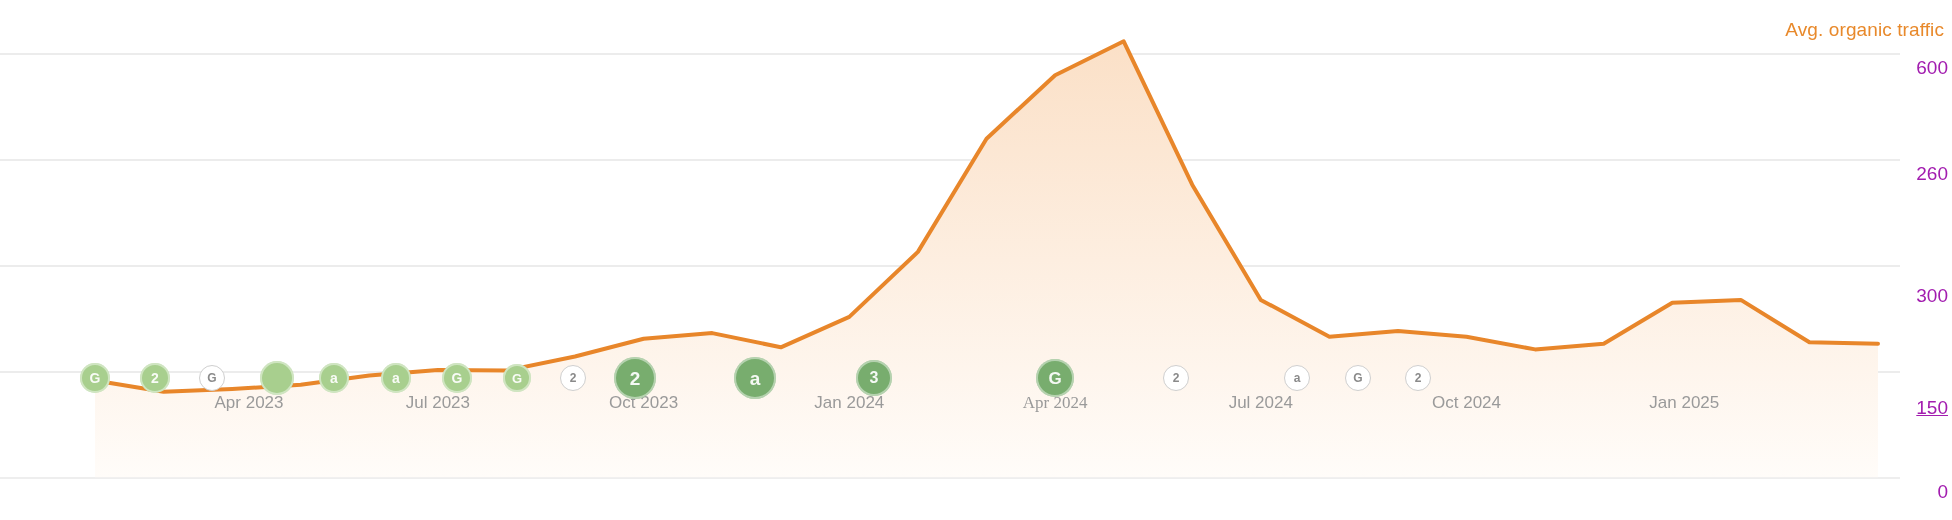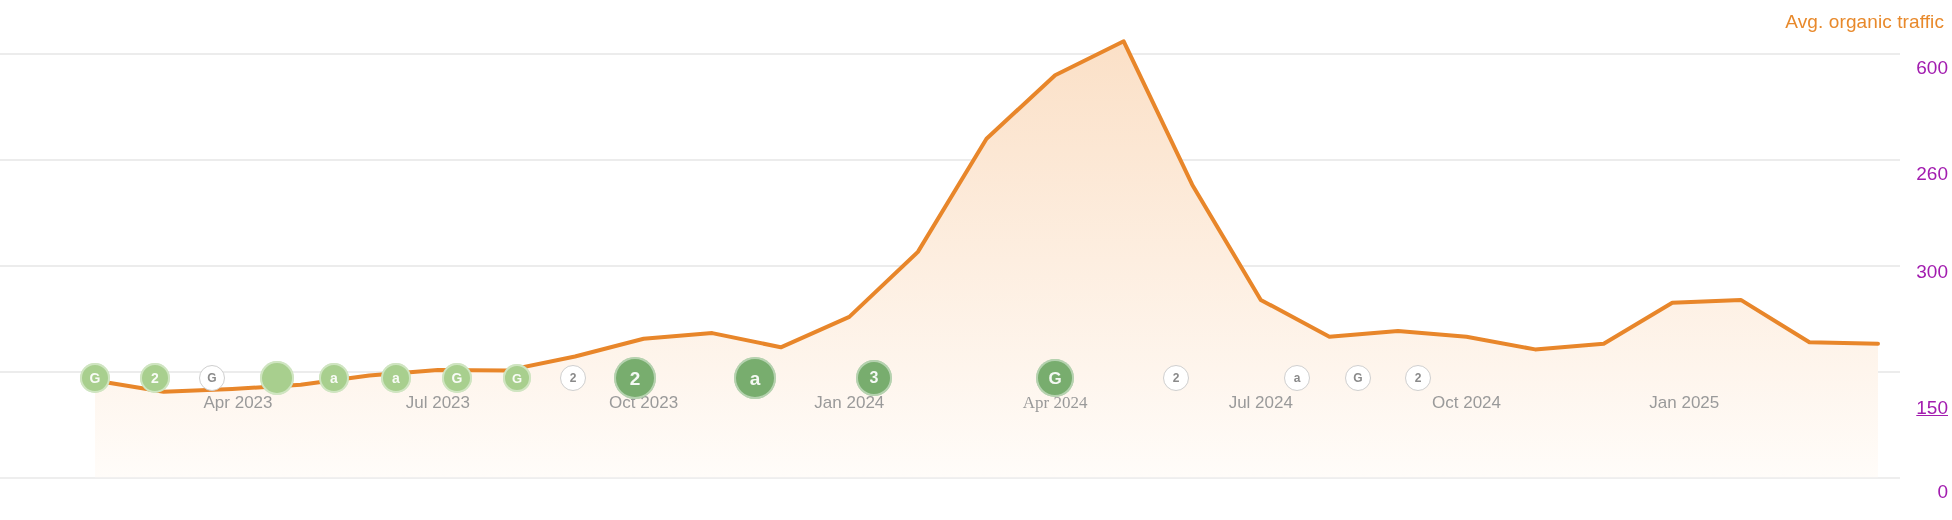--- a/index.html
+++ b/index.html
@@ -5,21 +5,21 @@
   html,body{margin:0;padding:0;}
   body{
     width:1952px;height:520px;background:#ffffff;
     font-family:"Liberation Sans",sans-serif;
     overflow:hidden;position:relative;
   }
   #chart-root{position:absolute;inset:0;}
 
   
   .chart-title{
-    position:absolute;top:11px;right:8px;
+    position:absolute;top:19px;right:8px;
     font-size:19px;color:#e8892b;letter-spacing:.1px;
     white-space:nowrap;
   }
 
   
   .plot{position:absolute;left:0;top:0;width:1900px;height:480px;}
   .plot svg{display:block;}
 
   
   .ylabels{position:absolute;left:1900px;top:0;width:52px;height:480px;}
@@ -76,26 +76,26 @@
         </g>
       <path id="area-path" fill="url(#areaFill)" stroke="none" d="M 95.0 380.5 L 163.6 391.8 L 232.2 389.0 L 300.7 384.7 L 369.3 375.5 L 437.9 369.9 L 506.5 370.6 L 575.0 356.5 L 643.6 338.8 L 712.2 333.1 L 780.8 347.3 L 849.3 316.9 L 917.9 251.9 L 986.5 138.8 L 1055.1 75.2 L 1123.7 41.3 L 1192.2 184.7 L 1260.8 299.9 L 1329.4 336.7 L 1398.0 331.0 L 1466.5 336.7 L 1535.1 349.4 L 1603.7 343.7 L 1672.3 302.7 L 1740.8 299.9 L 1809.4 342.3 L 1878.0 343.7 L 1878.0 478 L 95.0 478 Z"></path>
       <path id="line-path" fill="none" stroke="#e8862a" stroke-width="4" stroke-linejoin="round" stroke-linecap="round" d="M 95.0 380.5 L 163.6 391.8 L 232.2 389.0 L 300.7 384.7 L 369.3 375.5 L 437.9 369.9 L 506.5 370.6 L 575.0 356.5 L 643.6 338.8 L 712.2 333.1 L 780.8 347.3 L 849.3 316.9 L 917.9 251.9 L 986.5 138.8 L 1055.1 75.2 L 1123.7 41.3 L 1192.2 184.7 L 1260.8 299.9 L 1329.4 336.7 L 1398.0 331.0 L 1466.5 336.7 L 1535.1 349.4 L 1603.7 343.7 L 1672.3 302.7 L 1740.8 299.9 L 1809.4 342.3 L 1878.0 343.7"></path>
       <line id="baseline-rule" x1="0" y1="478" x2="1900" y2="478" stroke="#ececec" stroke-width="1.5"></line>
     </svg>
   </div>
 
   <div class="ylabels" id="y-labels">
       <div class="ylab" style="top: 68px;">600</div>
       <div class="ylab" style="top: 174px;">260</div>
-      <div class="ylab" style="top: 272px;">300</div>
+      <div class="ylab" style="top: 296px;">300</div>
       <div class="ylab" style="top: 408px; text-decoration: underline;">150</div>
       <div class="ylab" style="top: 492px;">0</div>
     </div>
   <div class="xlabels" id="x-labels">
-      <div class="xlab" style="left: 238px;">Apr 2023</div>
+      <div class="xlab" style="left: 249px;">Apr 2023</div>
       <div class="xlab" style="left: 437.885px;">Jul 2023</div>
       <div class="xlab" style="left: 643.615px; text-align: right;">Oct 2023</div>
       <div class="xlab" style="left: 849.346px;">Jan 2024</div>
       <div class="xlab" style="left: 1055.08px; font-family: Liberation Serif, serif;">Apr 2024</div>
       <div class="xlab" style="left: 1260.81px;">Jul 2024</div>
       <div class="xlab" style="left: 1466.54px;">Oct 2024</div>
       <div class="xlab" style="left: 1672.27px; margin-left: 12px;">Jan 2025</div>
     </div>
   <div class="markers" id="event-markers">
       <div class="marker m-solid" style="width: 30px; height: 30px; left: 95px; top: 378px; background: rgb(168, 207, 142); color: rgba(255, 255, 255, 0.92); box-shadow: rgba(255, 255, 255, 0.45) 0px 0px 0px 2px inset; font-size: 14px;">

